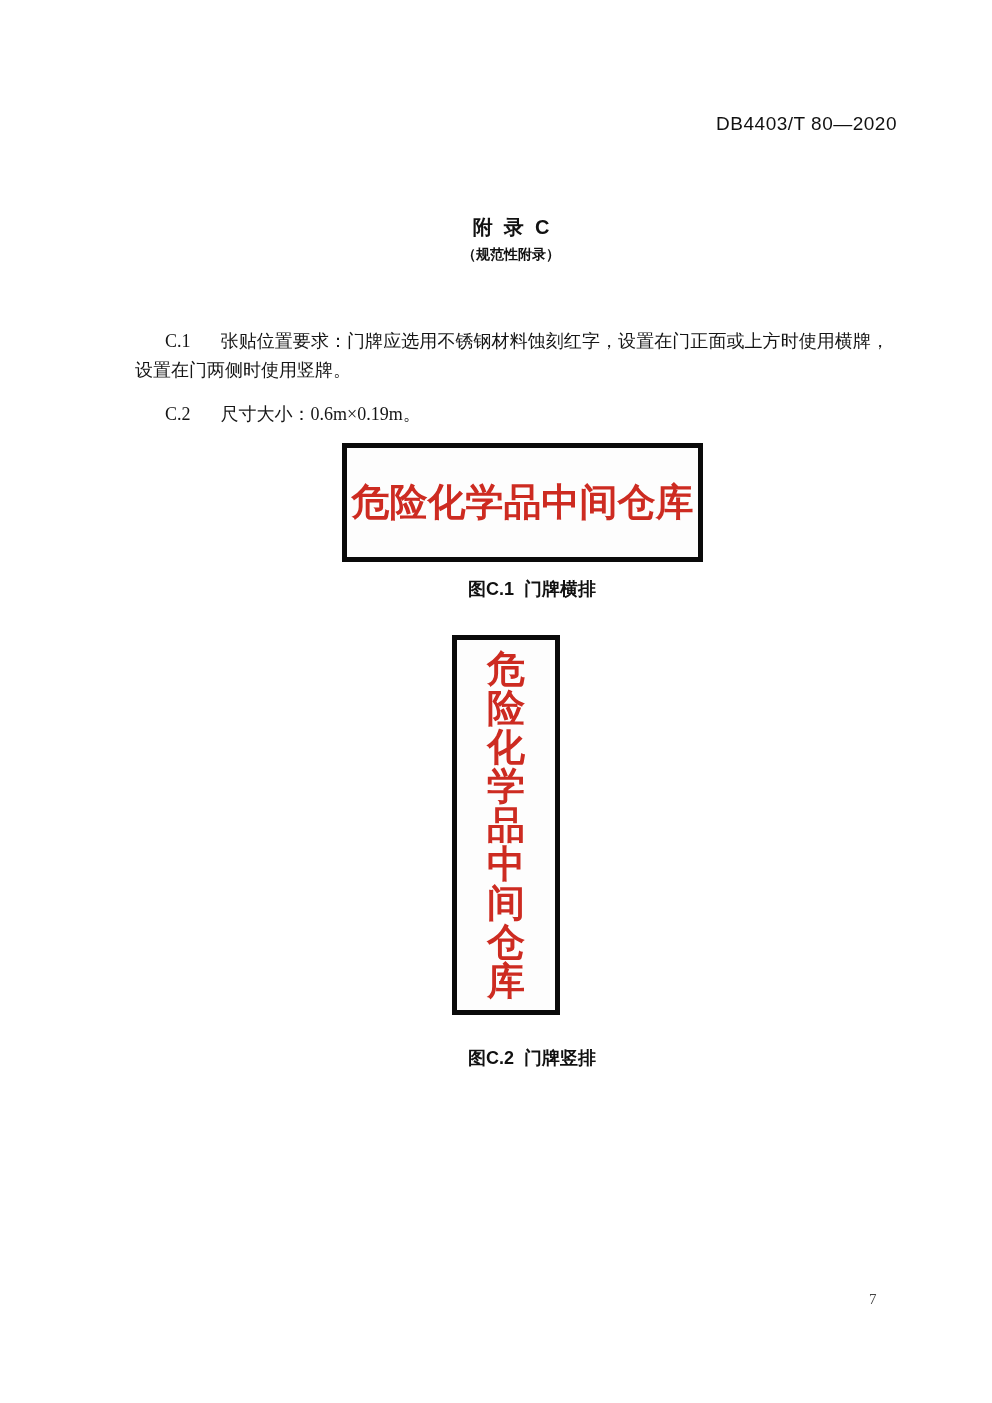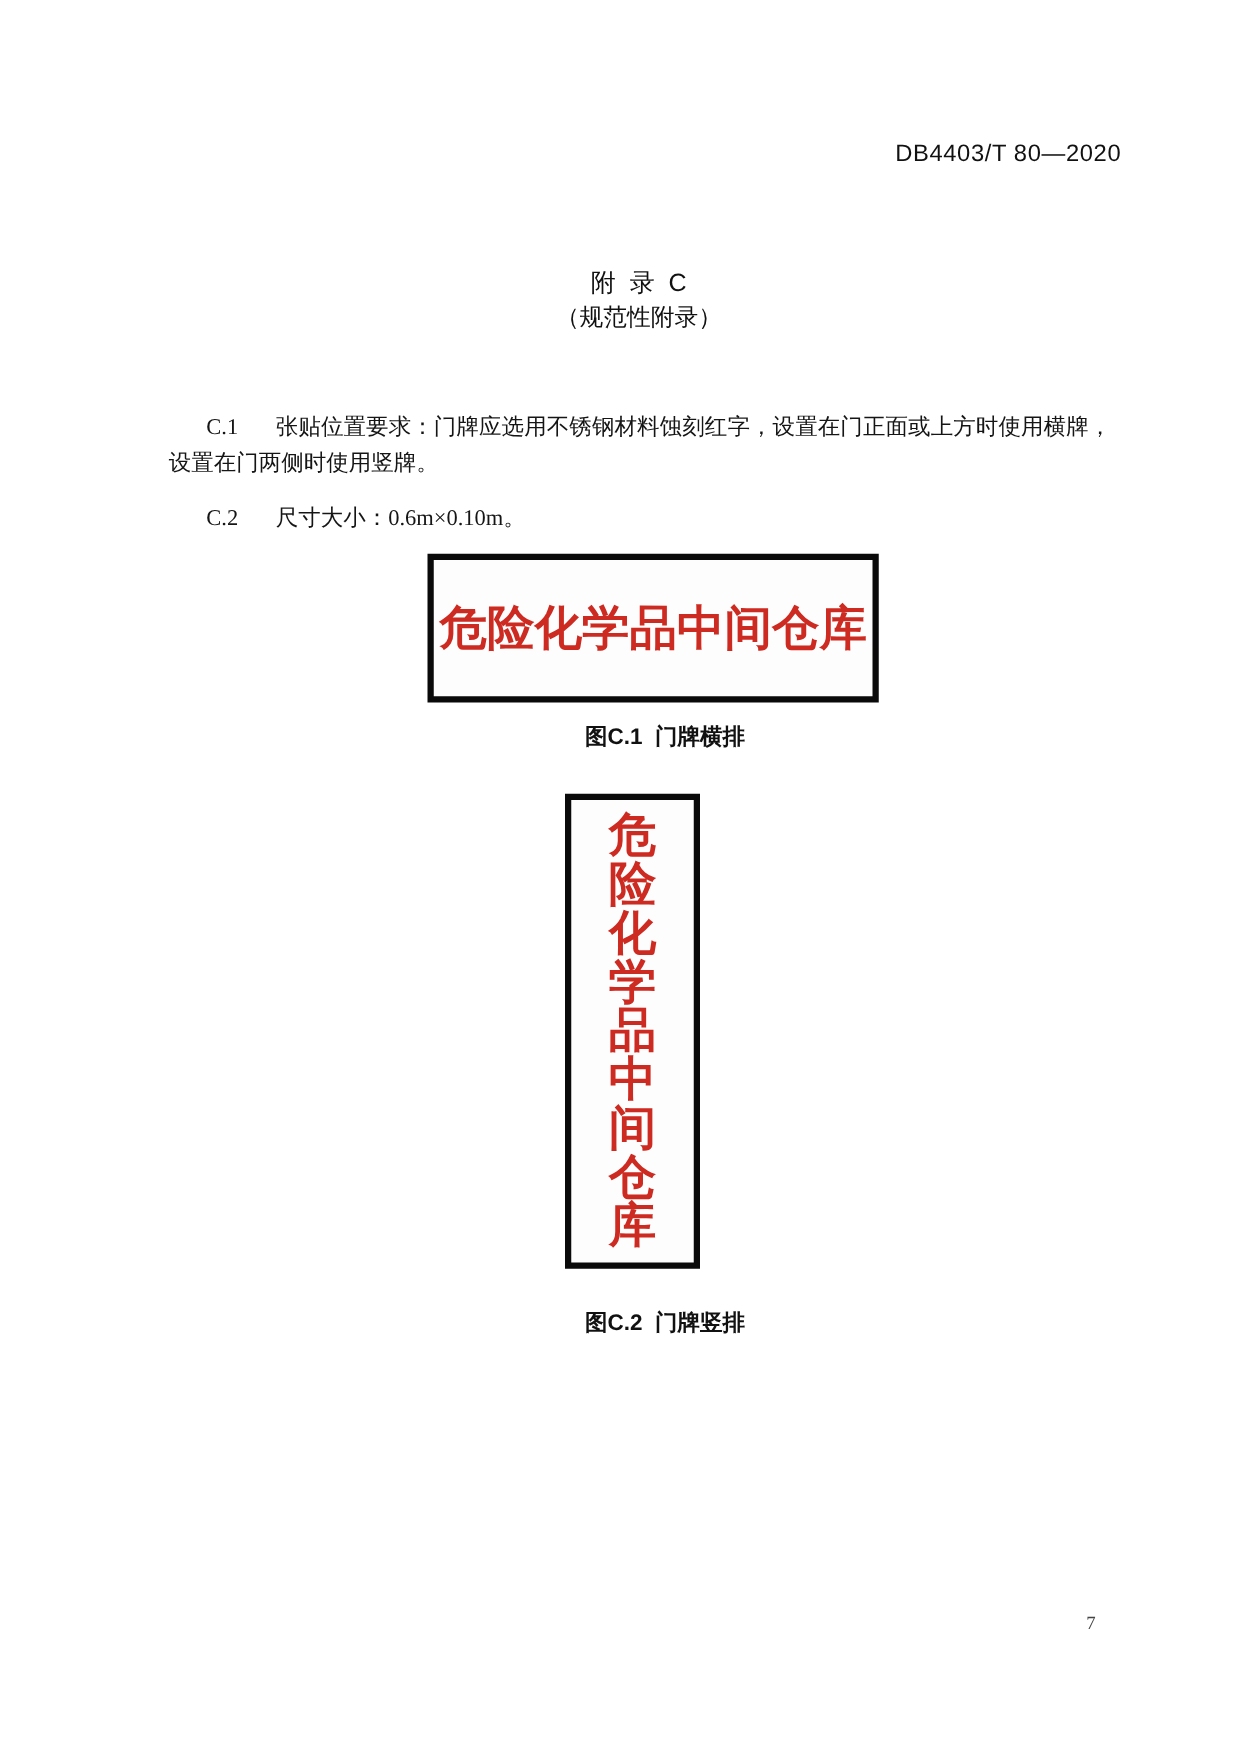--- a/index.html
+++ b/index.html
@@ -30,25 +30,25 @@
   }
   
   .title-block {
     position: absolute;
     top: 213px;
     left: 0;
     right: 0;
     padding-left: 30px;
     text-align: center;
     font-family: "Liberation Sans", "DejaVu Sans", sans-serif;
-    font-weight: normal;
+    font-weight: bold;
     color: #111;
   }
   .title-block .t1 { font-size: 20px; line-height: 28px; white-space: pre; }
-  .title-block .t2 { font-size: 19px; line-height: 27px; }
+  .title-block .t2 { font-size: 14px; line-height: 27px; }
   .title-block .t3 { font-size: 19px; line-height: 27px; }
   
   .clauses {
     position: absolute;
     top: 312px;
     left: 120px;
     right: 88px;
     font-size: 18px;
     line-height: 29px;
     color: #151515;
@@ -138,21 +138,21 @@
 
   <div class="std-code">DB4403/T 80—2020</div>
 
   <div class="title-block">
     <div class="t1">附  录  C</div>
     <div class="t2">（规范性附录）</div>
   </div>
 
   <div class="clauses">
     <p><span class="clause-num">C.1</span><span class="clause-gap"></span><span>张贴位置要求：门牌应选用不锈钢材料蚀刻红字，设置在门正面或上方时使用横牌，设置在门两侧时使用竖牌。</span></p>
-    <p><span class="clause-num">C.2</span><span class="clause-gap"></span><span>尺寸大小：0.6m×0.10m。</span></p>
+    <p><span class="clause-num">C.2</span><span class="clause-gap"></span><span>尺寸大小：0.6m×0.19m。</span></p>
   </div>
 
   <div class="hsign">
     <span class="sign-text">危险化学品中间仓库</span>
   </div>
 
   <div class="fig-caption cap1">图C.1  门牌横排</div>
 
   <div class="vsign">
     <span class="sign-text">危险化学品中间仓库</span>

